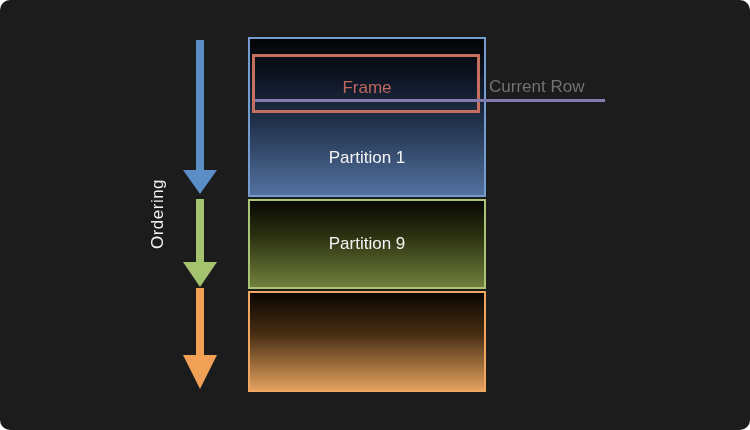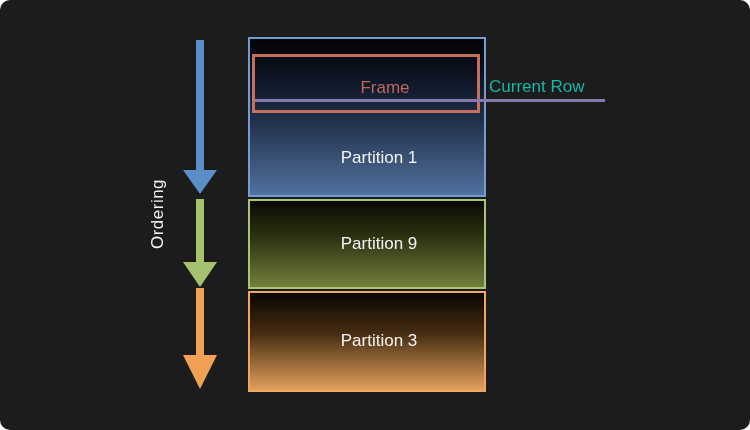--- a/index.html
+++ b/index.html
@@ -32,46 +32,46 @@
   
   .box { position: absolute; left: 248px; width: 234px; border-style: solid; border-width: 2px; }
   .p1 { top: 37px;  height: 156px; border-color: #749cce;
         background: linear-gradient(180deg, #040506 0%, #0c1220 22%, #203049 52%, #52719f 100%); }
   .p2 { top: 199px; height: 86px;  border-color: #a9c475;
         background: linear-gradient(180deg, #080903 0%, #2a3110 40%, #727f3c 100%); }
   .p3 { top: 291px; height: 97px;  border-color: #f0a860;
         background: linear-gradient(180deg, #0b0603 0%, #462d12 42%, #e2a05e 100%); }
 
   .plabel {
-    position: absolute; left: 260px; width: 238px;
+    position: absolute; left: 248px; width: 238px;
     text-align: center; color: #f5f5f5; font-size: 17px; line-height: 20px;
   }
   .pl1 { top: 148px; }
   .pl2 { top: 234px; }
   .pl3 { top: 331px; }
 
   
   .frame-box {
     position: absolute; left: 252px; top: 54px;
     width: 222px; height: 53px;
     border: 3px solid #c5705f; background: transparent;
   }
   .frame-label {
-    position: absolute; left: 248px; top: 78px; width: 274px;
+    position: absolute; left: 248px; top: 78px; width: 238px;
     text-align: center; color: #bc685f; font-size: 17px; line-height: 20px;
   }
 
   
   .current-row-line {
     position: absolute; left: 255px; top: 99px;
     width: 350px; height: 3px; background: #837aae; z-index: 5;
   }
   .current-row-label {
     position: absolute; left: 489px; top: 77px;
-    color: #14b8a6; font-size: 17px; line-height: 20px; white-space: nowrap;
+    color: #737373; font-size: 17px; line-height: 20px; white-space: nowrap;
   }
 </style>
 </head>
 <body>
 
 <div class="stage">
 
   <div class="ordering-label">Ordering</div>
 
   <div class="shaft shaft-blue"></div>
@@ -88,15 +88,14 @@
   <div class="box p3"></div>
 
   <div class="frame-box"></div>
   <div class="frame-label">Frame</div>
 
   <div class="current-row-line"></div>
   <div class="current-row-label">Current Row</div>
 
   <div class="plabel pl1">Partition 1</div>
   <div class="plabel pl2">Partition 9</div>
-  <div class="plabel pl3">Partition 3</div>
 
 </div>
 
 </body></html>

